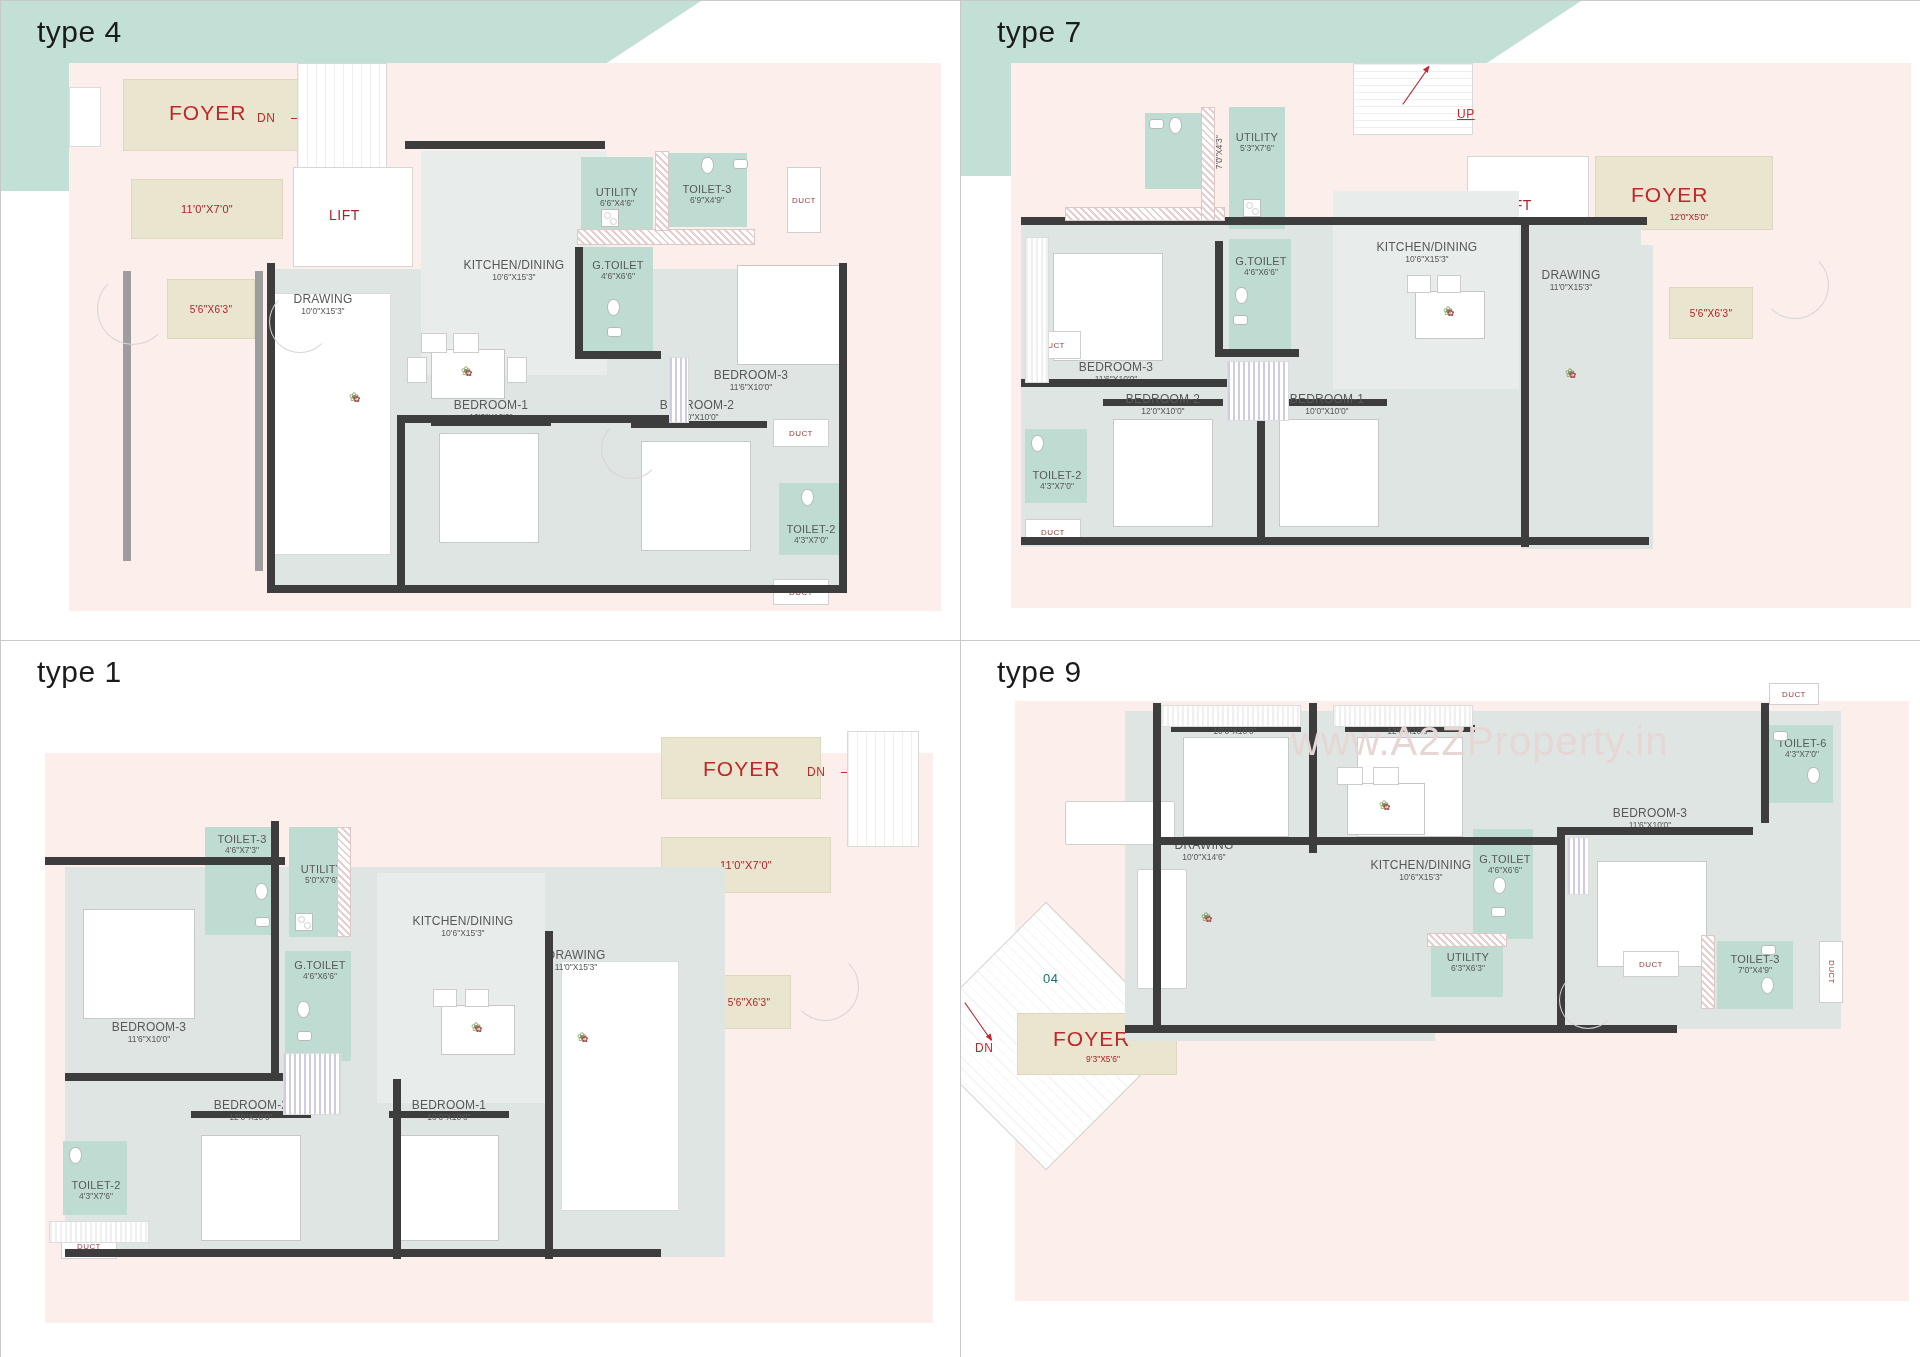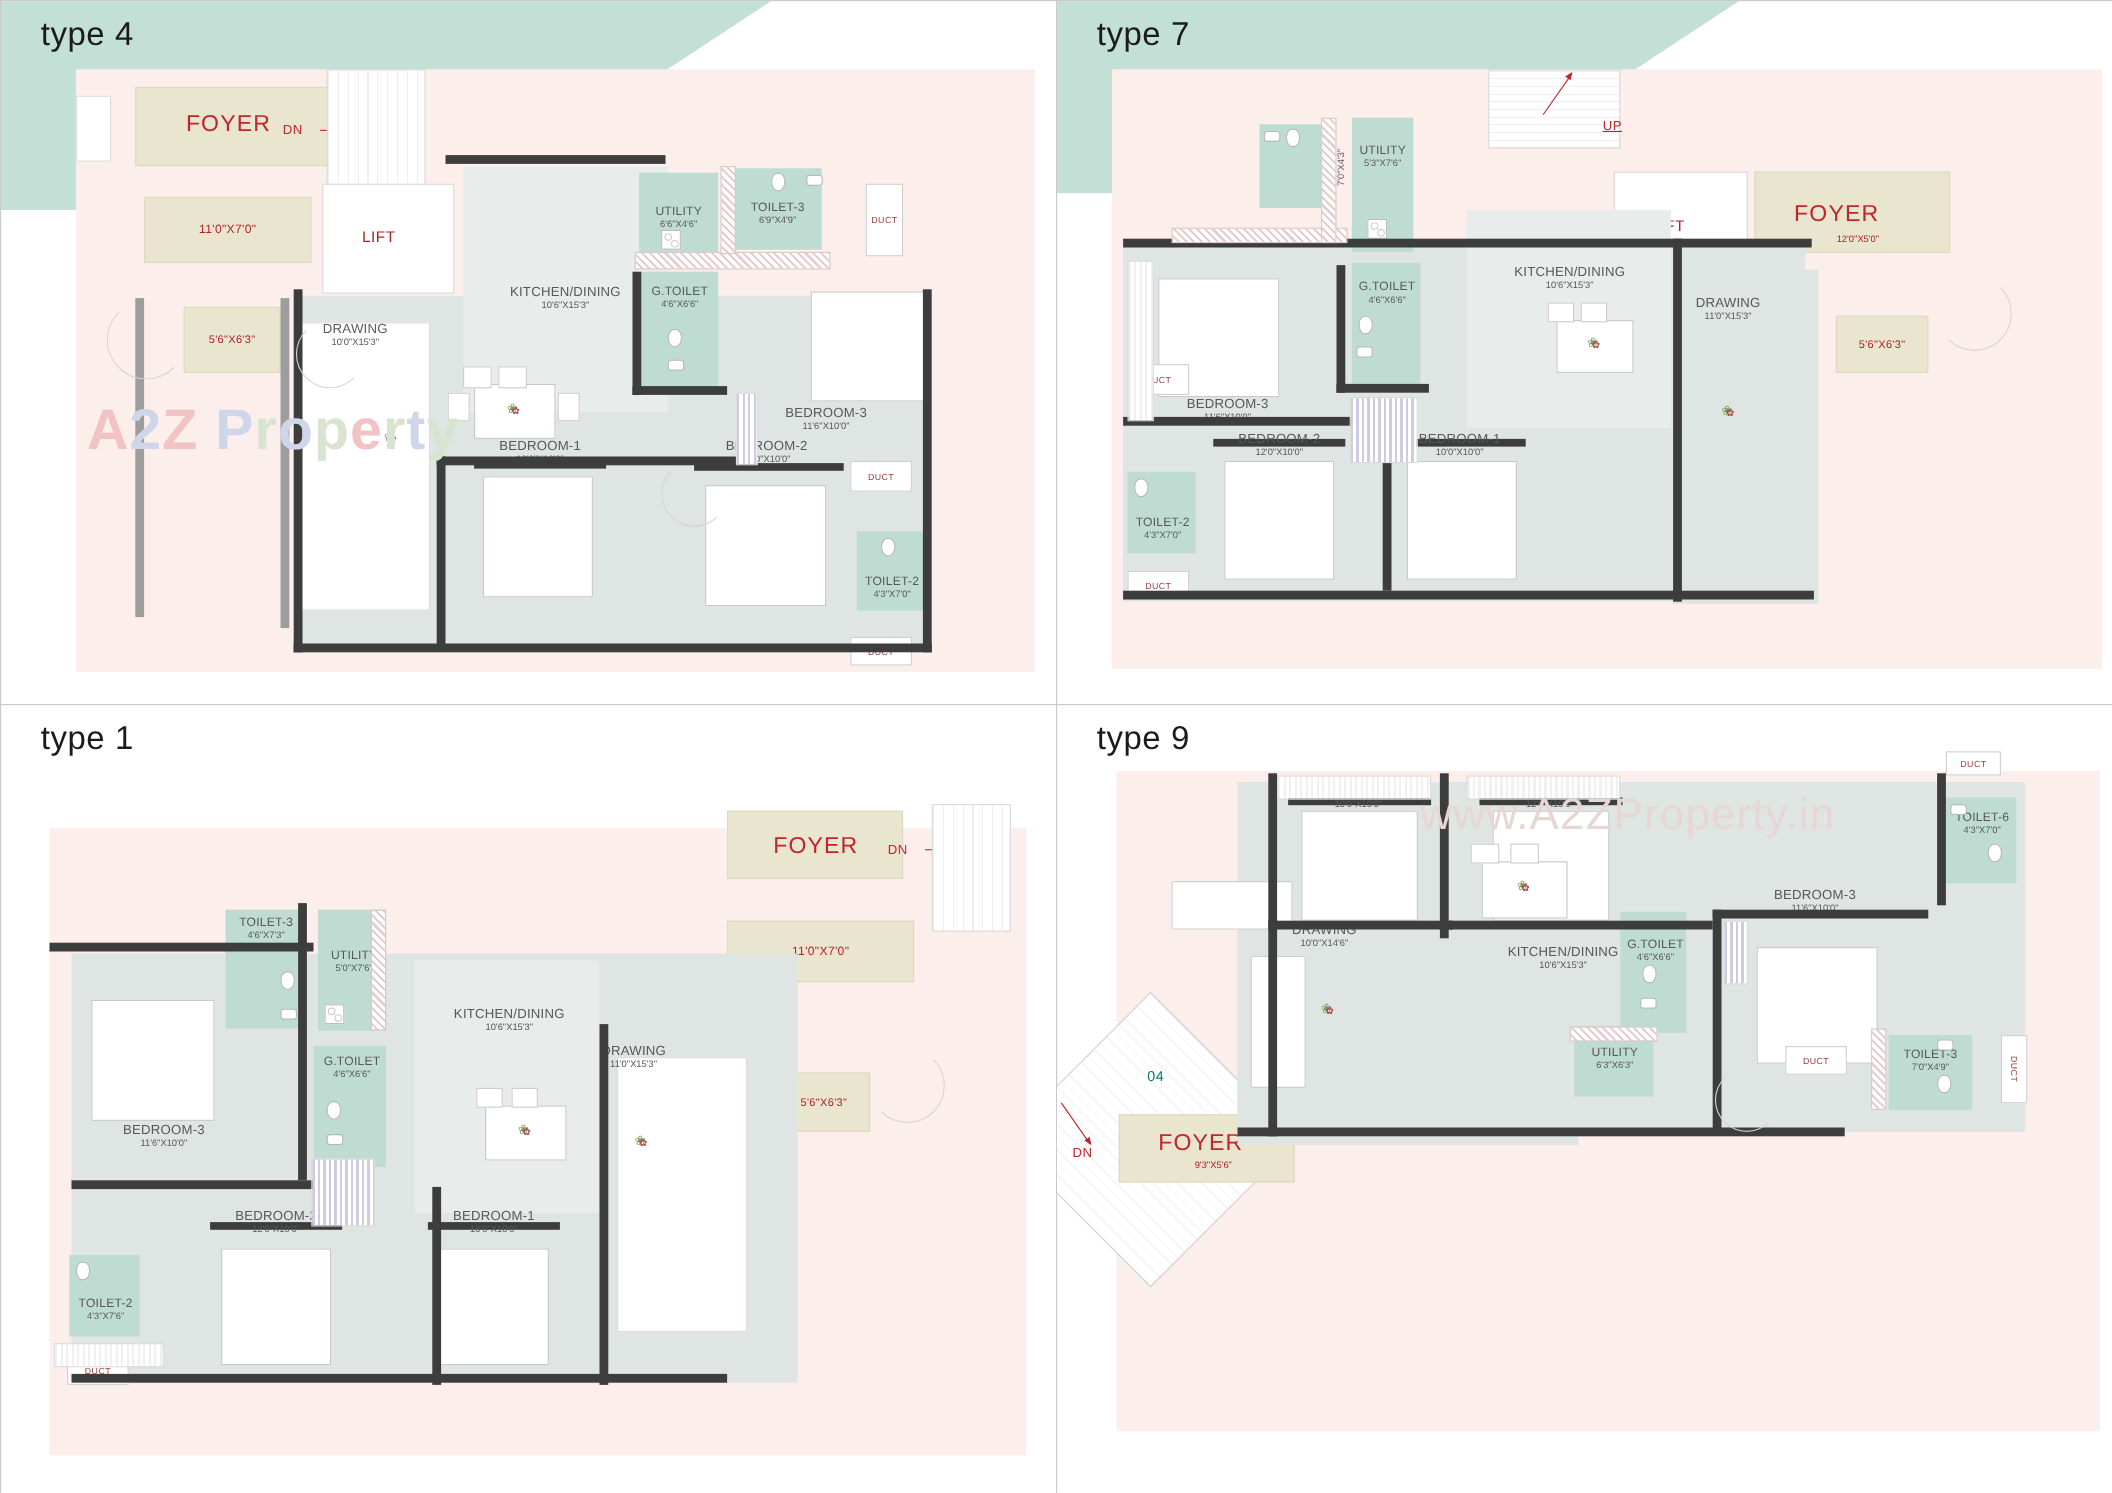--- a/index.html
+++ b/index.html
@@ -233,24 +233,20 @@
     <div class="wall" style="left:266px;top:584px;width:580px;height:8px;"></div>
     <div class="wall-l" style="left:122px;top:270px;width:8px;height:290px;"></div>
     <div class="wall-l" style="left:254px;top:270px;width:8px;height:300px;"></div>
     <div class="hatch" style="left:576px;top:228px;width:178px;height:16px;"></div>
     <div class="hatch" style="left:654px;top:150px;width:14px;height:80px;"></div>
     <div class="stripes" style="left:668px;top:356px;width:20px;height:66px;background:repeating-linear-gradient(to right,#cfcbe2 0 2px,#ffffff 2px 5px);"></div>
     <div class="doorarc" style="left:96px;top:272px;width:70px;height:70px;"></div>
     <div class="doorarc" style="left:268px;top:290px;width:60px;height:60px;"></div>
     <div class="doorarc" style="left:600px;top:418px;width:58px;height:58px;"></div>
 
-    <div class="wm" id="wm-a2z">
-      <span class="c1">A</span><span class="c2">2</span><span class="c1">Z</span>
-      <span class="c2">P</span><span class="c3">r</span><span class="c2">o</span><span class="c3">p</span><span class="c1">e</span><span class="c3">r</span><span class="c2">t</span><span class="c3">y</span>
-    </div>
   </div>
 
   <div class="panel" id="panel-type3">
     <div class="mint-band b2"></div>
     <div class="plan-bed" id="bed3" style="left:50px;top:62px;width:900px;height:545px;"></div>
     <div class="panel-title">type 7</div>
 
     <div class="stair-h" style="left:392px;top:62px;width:120px;height:72px;"></div>
     <div class="arrow up" style="left:432px;top:84px;width:46px;"></div>
     <div class="dn" style="left:496px;top:106px;text-decoration:underline;">UP</div>

